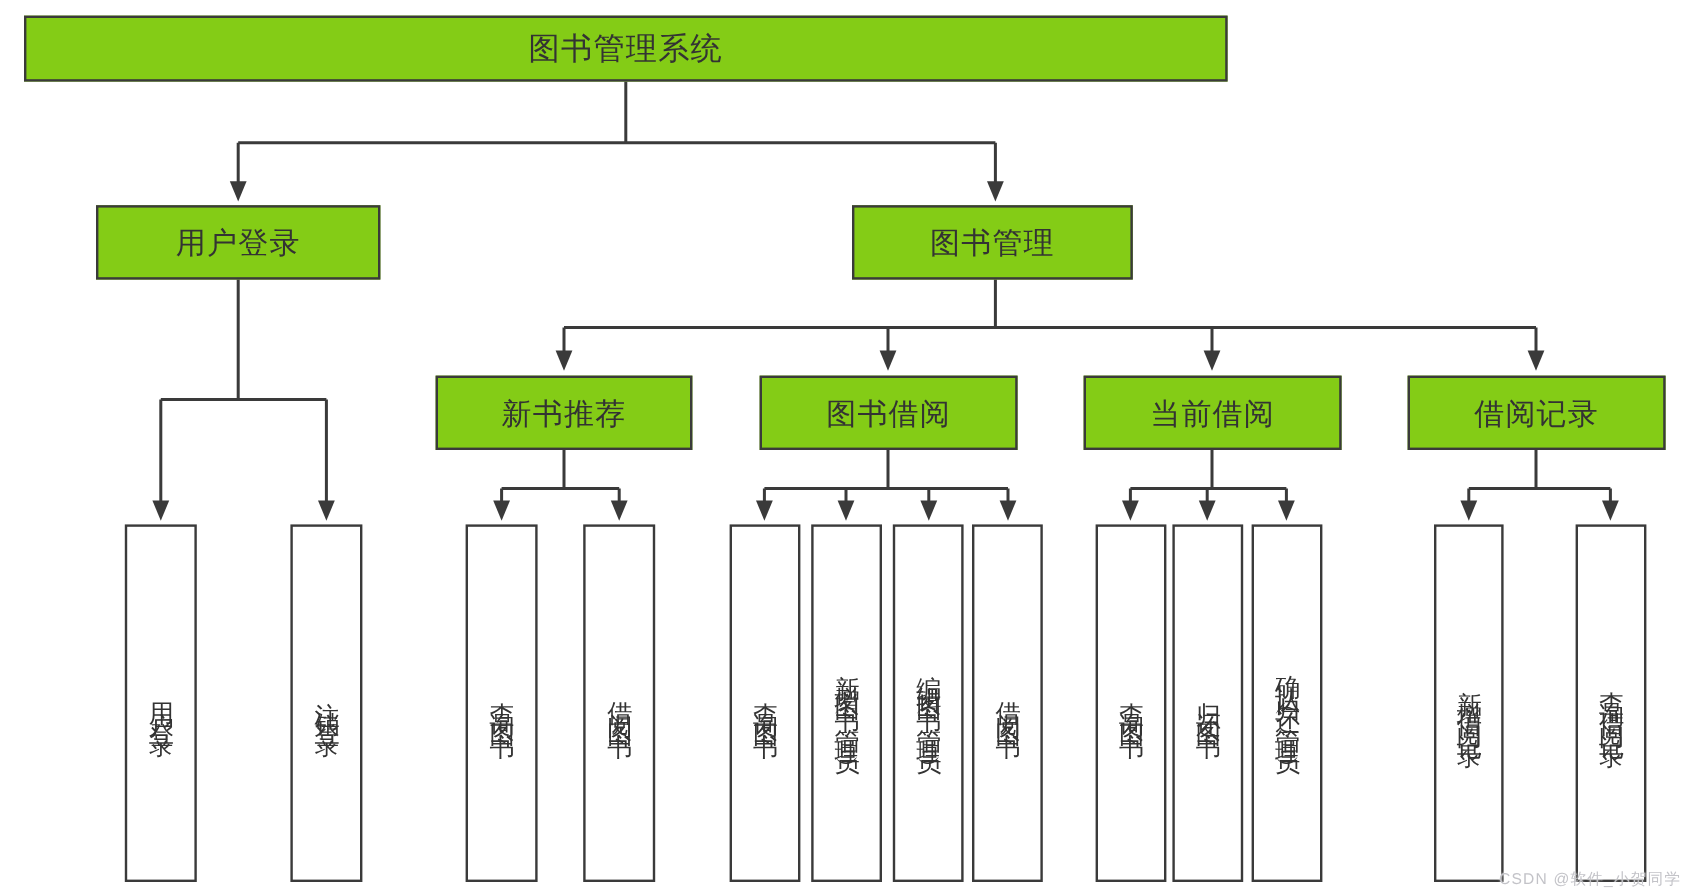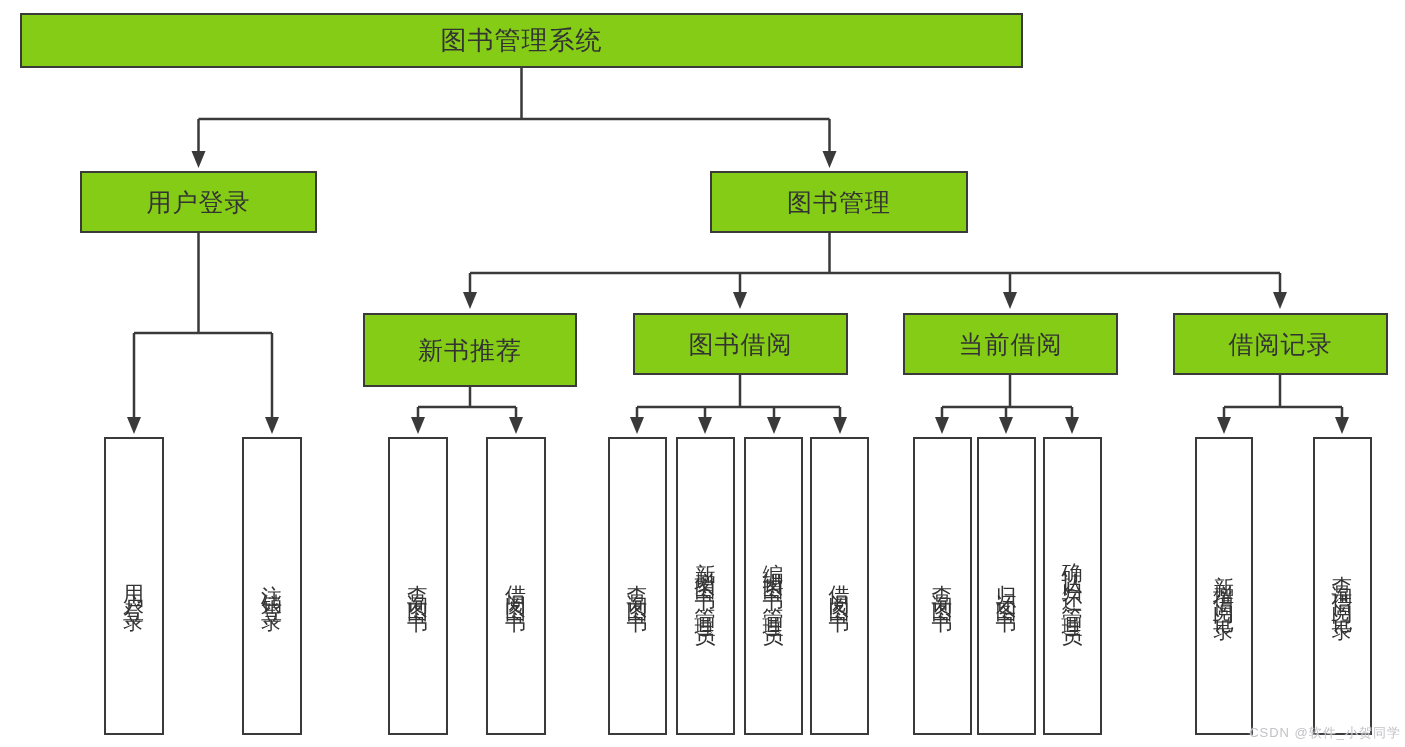--- a/index.html
+++ b/index.html
@@ -117,25 +117,25 @@
     </g>
   </svg>
 
   <div class="node root-node" style="left:20px; top:13px; width:1003px; height:55px;">
     <span>图书管理系统</span>
   </div>
 
   <div class="node" style="left:80px; top:171px; width:237px; height:62px;">
     <span>用户登录</span>
   </div>
-  <div class="node" style="left:710px; top:171px; width:258px; height:62px;">
+  <div class="node" style="left:710px; top:171px; width:234px; height:62px;">
     <span>图书管理</span>
   </div>
 
-  <div class="node" style="left:363px; top:313px; width:214px; height:74px;">
+  <div class="node" style="left:363px; top:313px; width:214px; height:62px;">
     <span>新书推荐</span>
   </div>
   <div class="node" style="left:633px; top:313px; width:215px; height:62px;">
     <span>图书借阅</span>
   </div>
   <div class="node" style="left:903px; top:313px; width:215px; height:62px;align-items:center;">
     <span>当前借阅</span>
   </div>
   <div class="node" style="left:1173px; top:313px; width:215px; height:62px;">
     <span>借阅记录</span>

